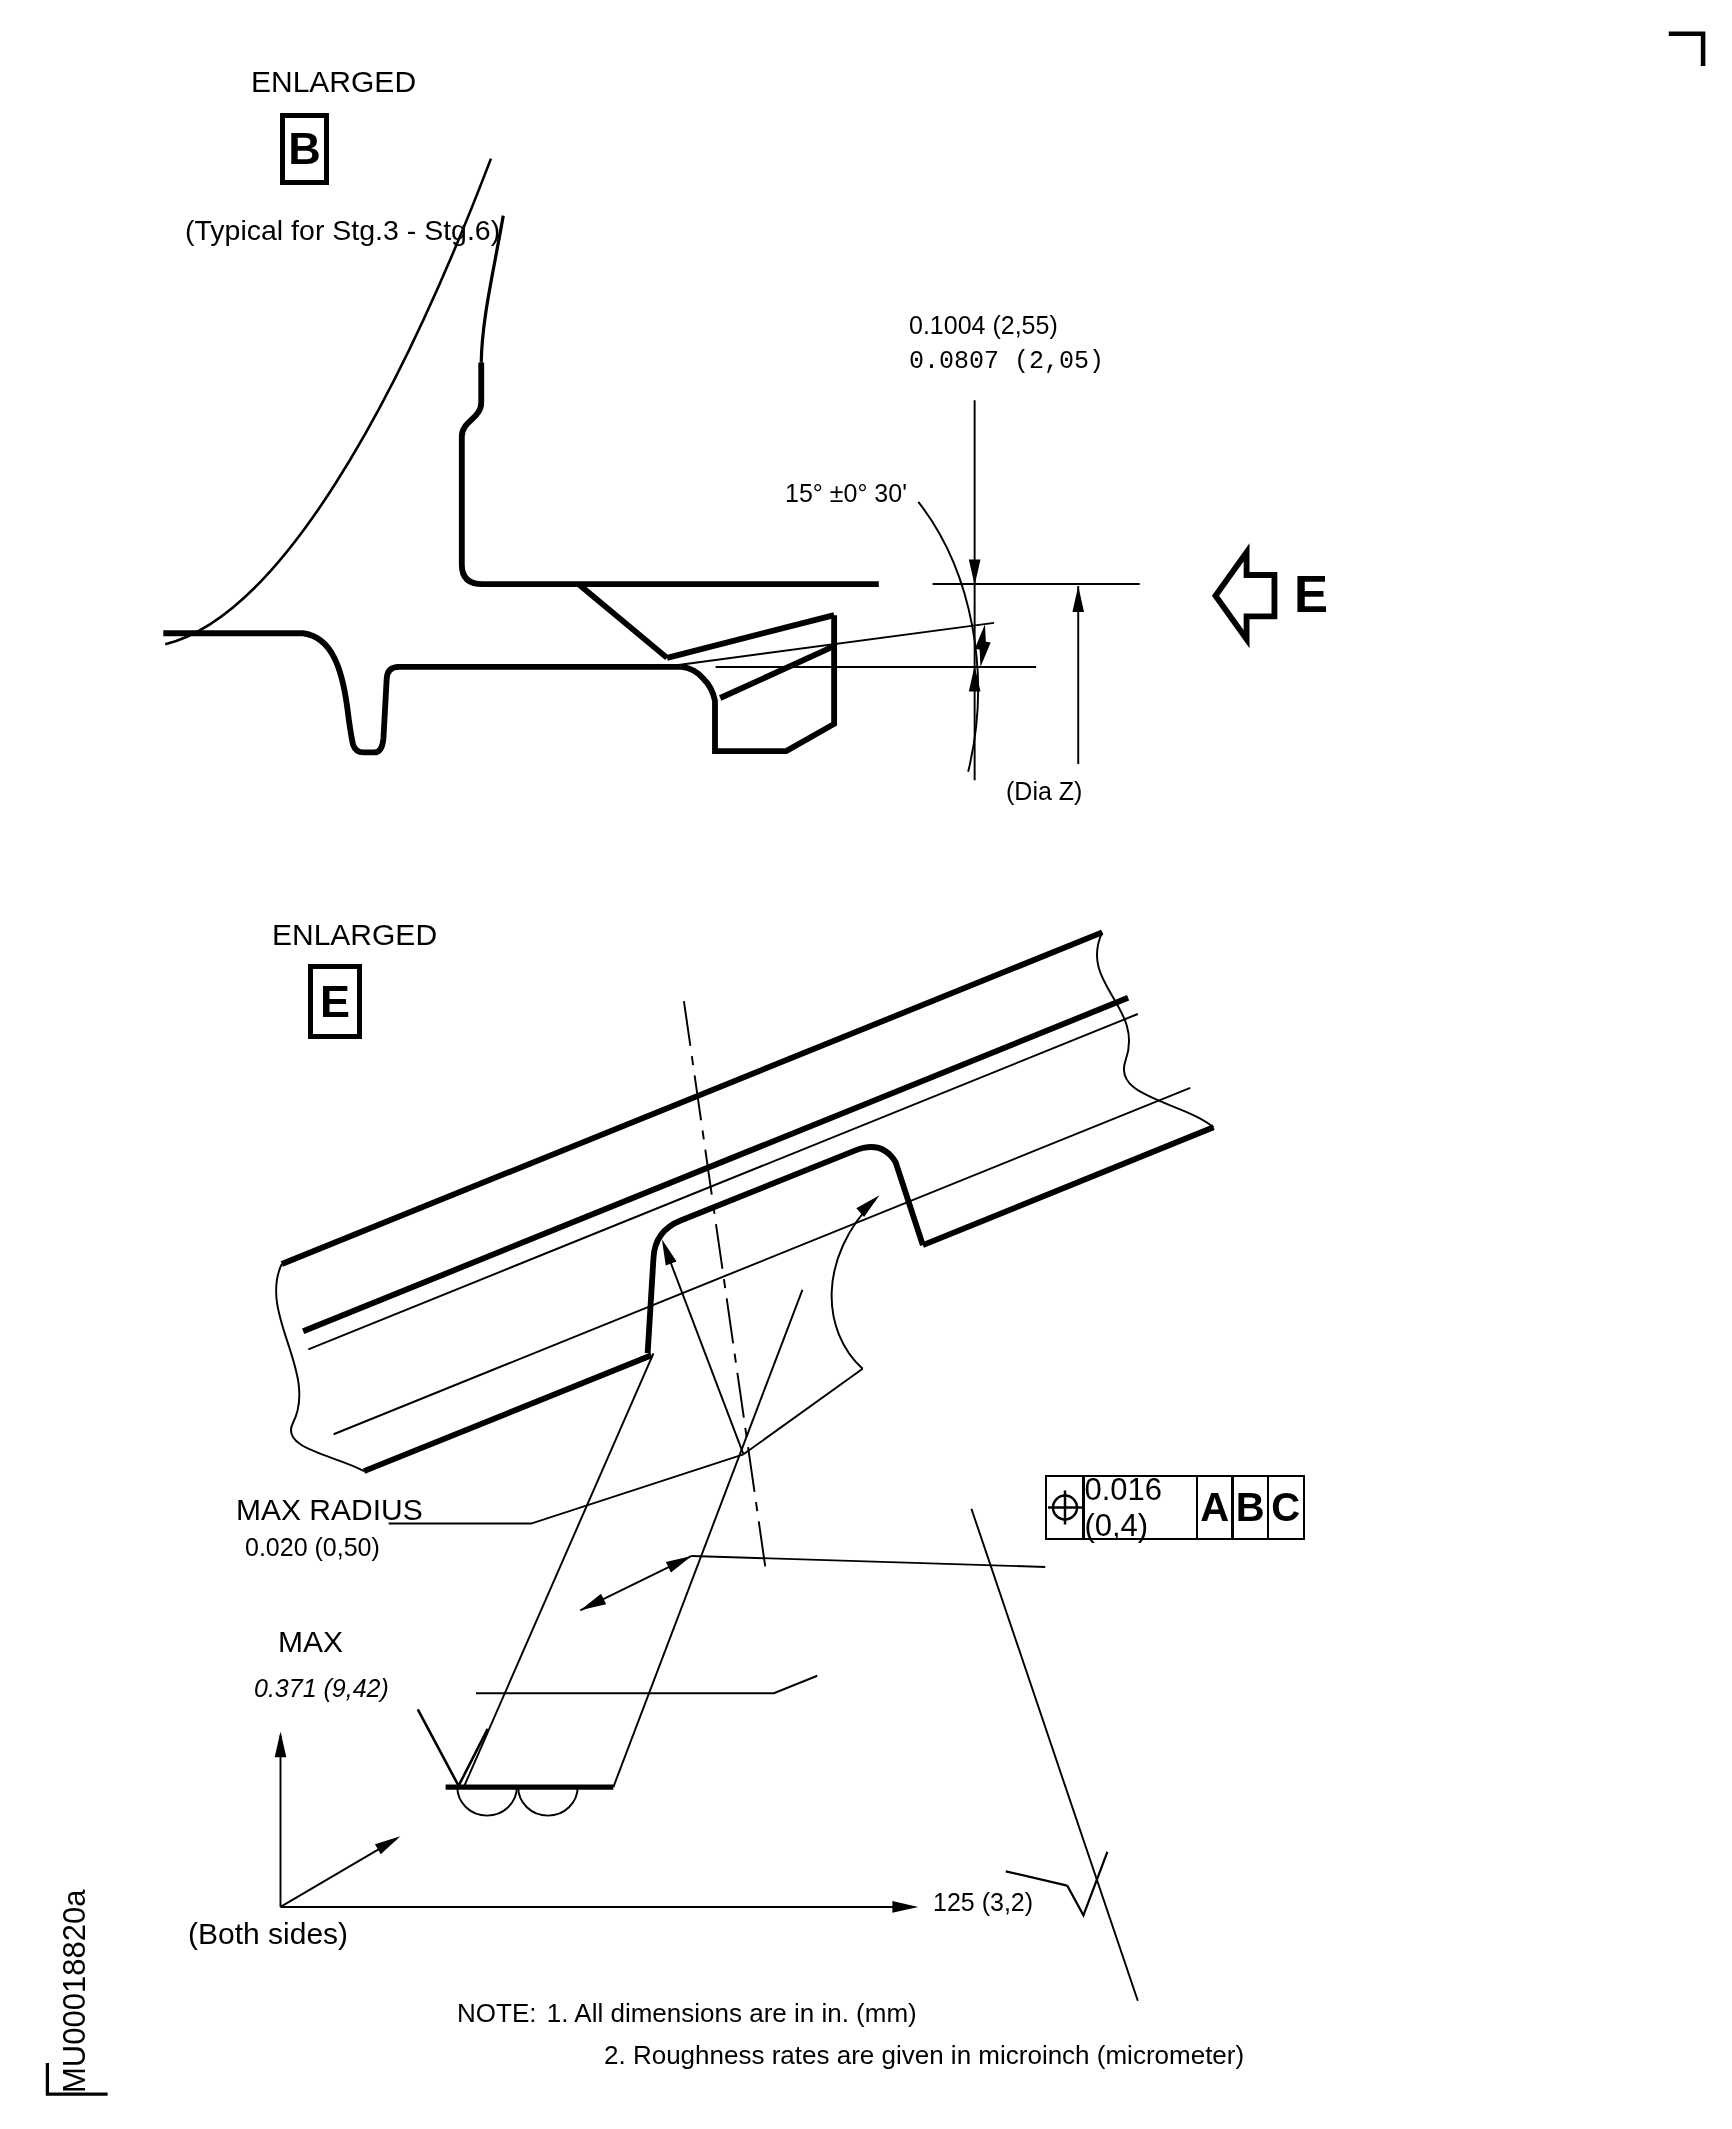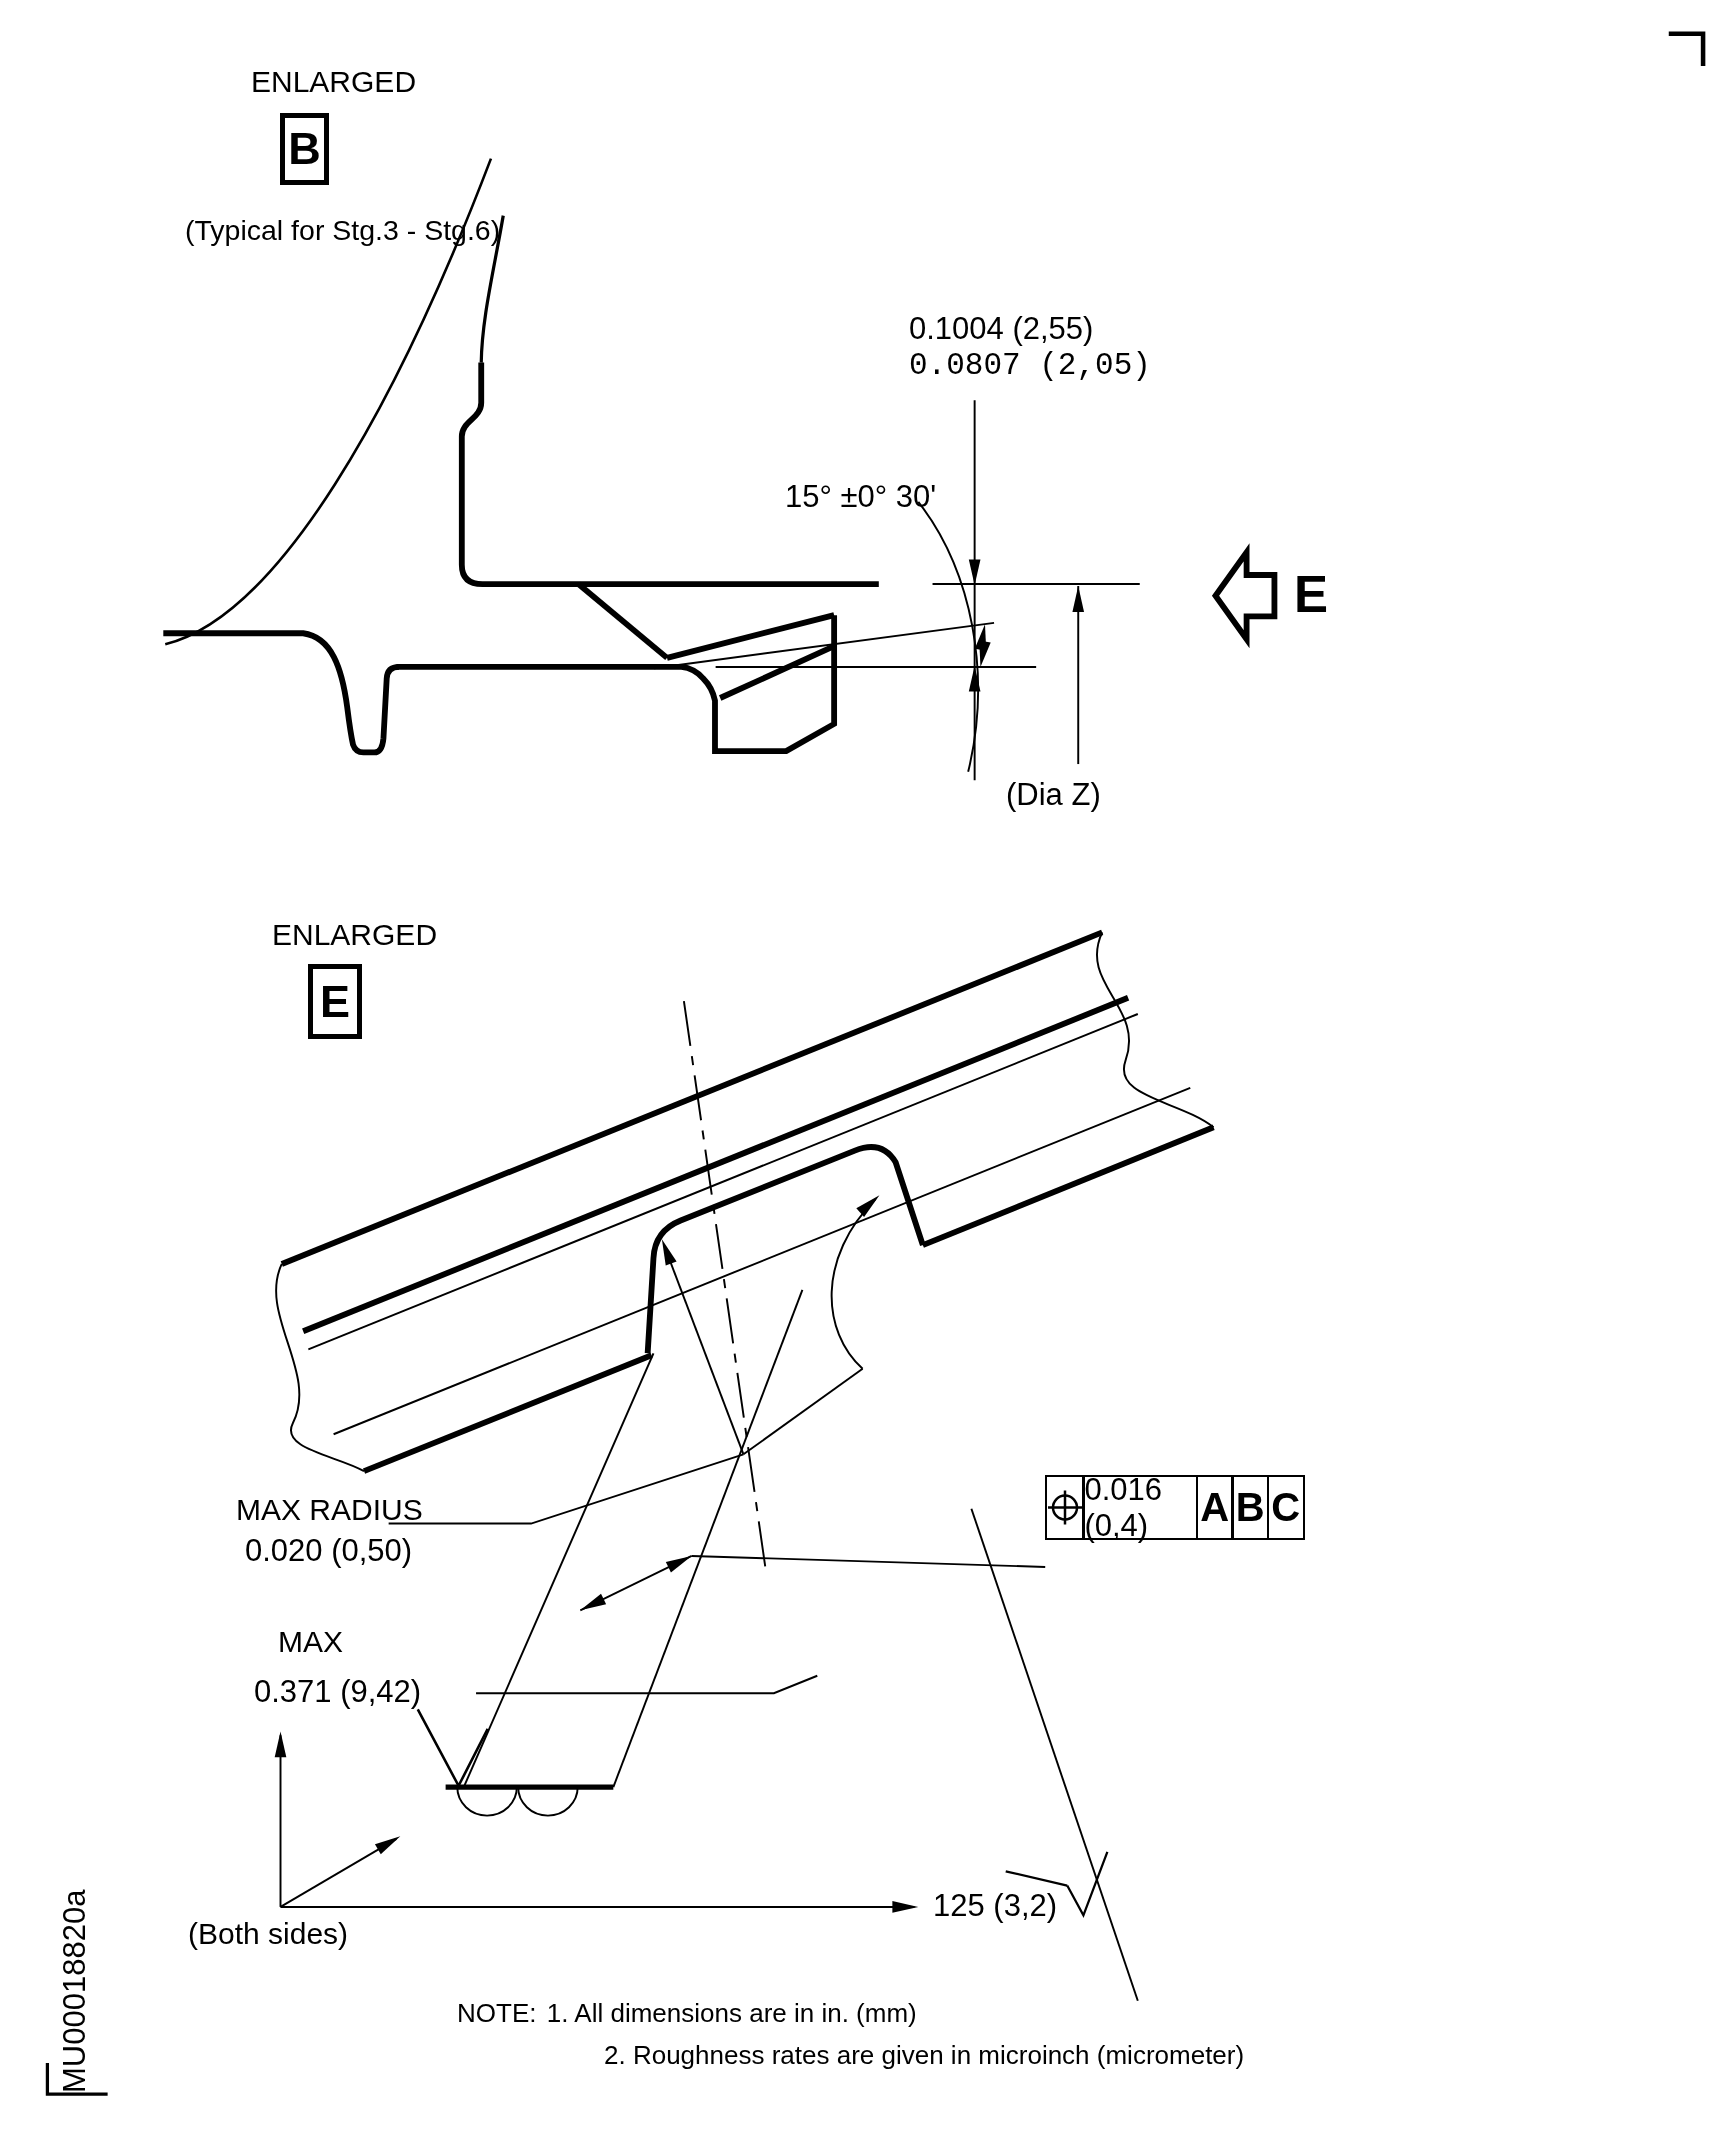--- a/index.html
+++ b/index.html
@@ -1,21 +1,21 @@
 <!DOCTYPE html>
 <html style="font-size:10.4px"><head>
 <meta charset="utf-8">
 <style>
   html,body{margin:0;padding:0;background:#fff;}
   body{width:1733px;height:2129px;position:relative;overflow:hidden;
        font-family:"Liberation Sans", sans-serif;color:#000;}
   svg.drawing{position:absolute;left:0;top:0;}
   .label{position:absolute;white-space:nowrap;font-size:30px;letter-spacing:0px;line-height:1.15;text-align:center;}
   .label.small{font-size:28.5px;}
-  .dimtext{font-size:31px;}
+  .dimtext{font-size:25px;}
   .detail-box{position:absolute;border:5.8px solid #000;display:flex;align-items:center;justify-content:center;
               font-weight:bold;background:#fff;}
   .detail-box span{font-size:45px;}
   .view-arrow-label{position:absolute;font-weight:bold;font-size:51px;}
   
   .fcf{position:absolute;left:1045px;top:1475px;}
   .fcf-row{display:flex;}
   .fcf-row.r2{margin-top:-2.6px;}
   .fcf-cell{border:2.6px solid #000;margin-left:-2.6px;height:65px;display:flex;align-items:center;
             justify-content:center;box-sizing:border-box;background:transparent;}
@@ -153,21 +153,21 @@
 
 <div class="label" style="left:272px;top:918px;">ENLARGED</div>
 <div class="detail-box" style="left:308px;top:964px;width:44px;height:65px;">
   <span>E</span>
 </div>
 
 <div class="label" style="left:236px;top:1493px;">MAX RADIUS</div>
 <div class="label dimtext" style="left:245px;top:1533px;">0.020 (0,50)</div>
 
 <div class="label" style="left:278px;top:1625px;">MAX</div>
-<div class="label dimtext" style="left:254px;top:1674px;">0.371 (9,42)</div>
+<div class="label dimtext" style="left:254px;top:1674px;font-style:italic;">0.371 (9,42)</div>
 
 <div class="label" style="left:188px;top:1917px;">(Both sides)</div>
 
 <div class="label dimtext" style="left:933px;top:1888px;">125 (3,2)</div>
 
 <div class="fcf">
   <div class="fcf-row r1">
     <div class="fcf-cell fcf-sym">
       <svg width="47" height="47" viewBox="0 0 72 72" stroke="#000" fill="none">
         <circle cx="36" cy="36" r="24" stroke-width="5"></circle>

